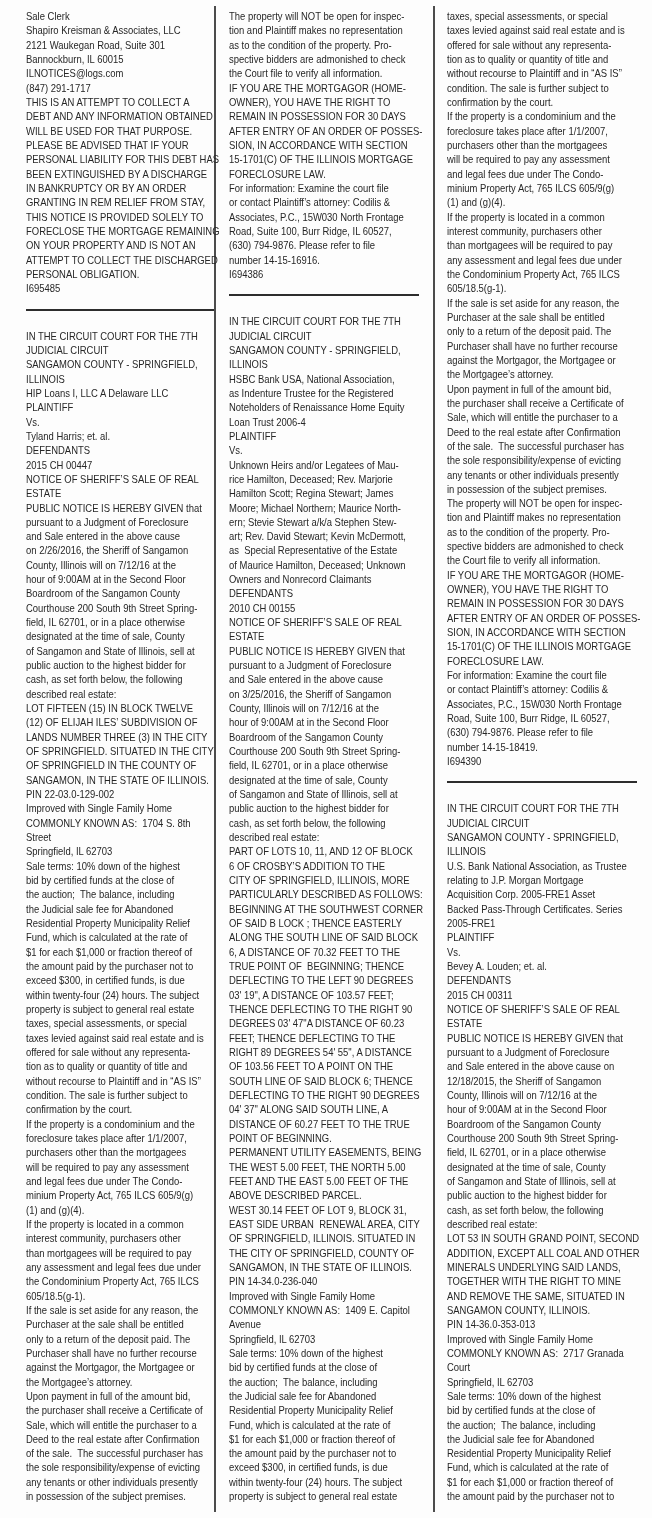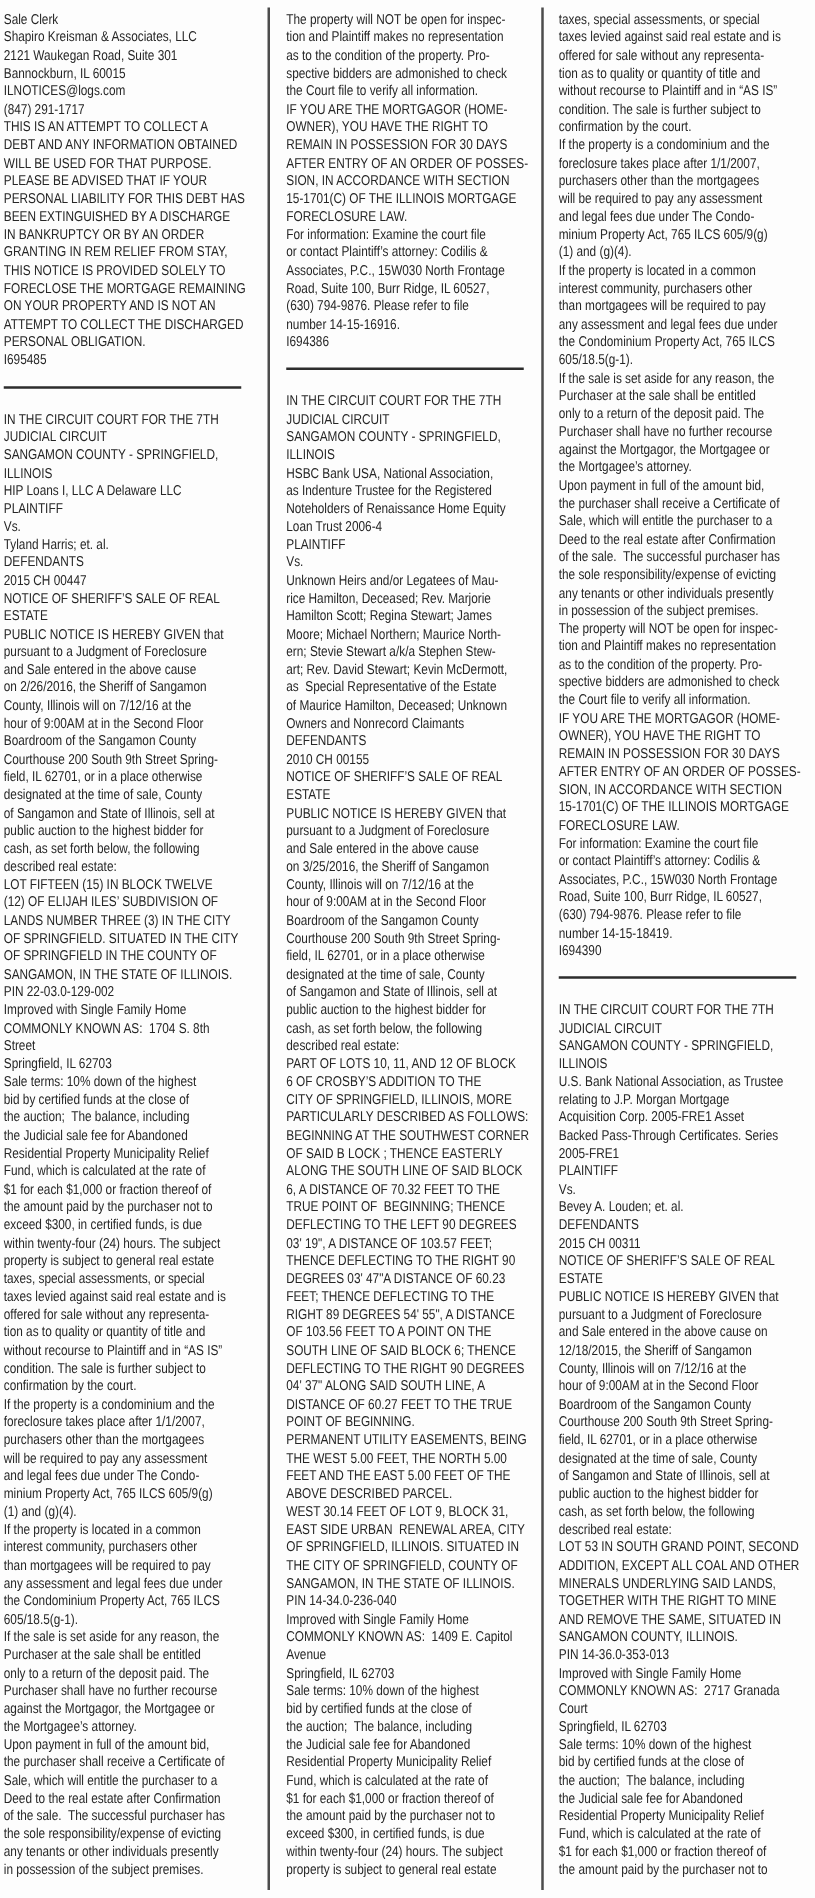--- a/index.html
+++ b/index.html
@@ -15,21 +15,21 @@
     background: #fdfdfd;
     display: flex;
     padding-top: 9px;
     overflow: hidden;
     font-family: "Liberation Sans", sans-serif;
   }
   .col {
     box-sizing: border-box;
     color: #262626;
   }
-  .col-0 { width: 214px; padding-left: 3px;  padding-right: 3px; }
+  .col-0 { width: 214px; padding-left: 26px;  padding-right: 3px; }
   .col-1 { width: 217px; padding-left: 13px; padding-right: 3px; }
   .col-2 { width: 217px; padding-left: 12px; padding-right: 2px; }
   .vrule {
     width: 2px;
     margin-top: -3px;
     height: 1506px;
     background: #4c4c4c;
     flex: 0 0 2px;
   }
   .line {

